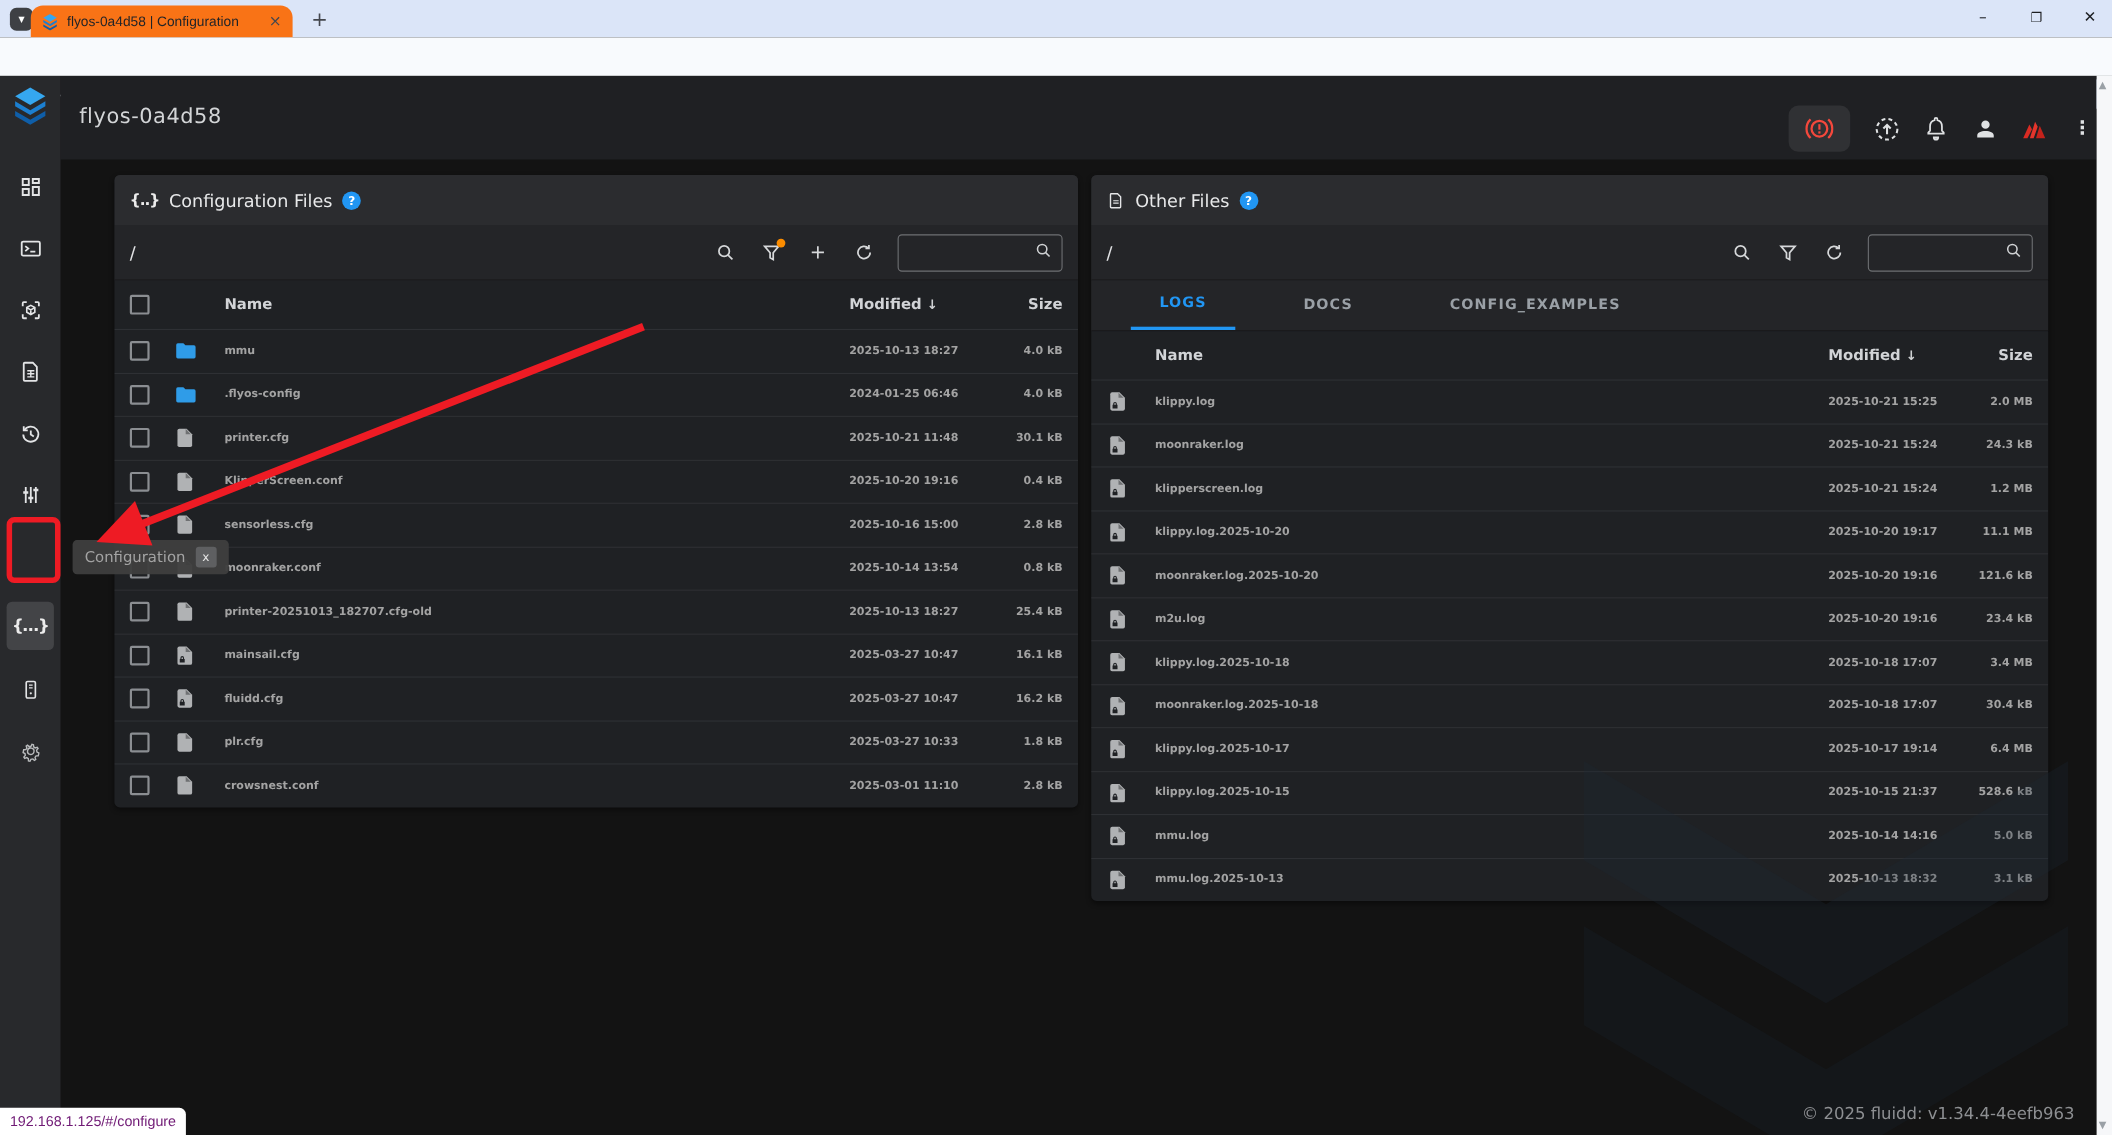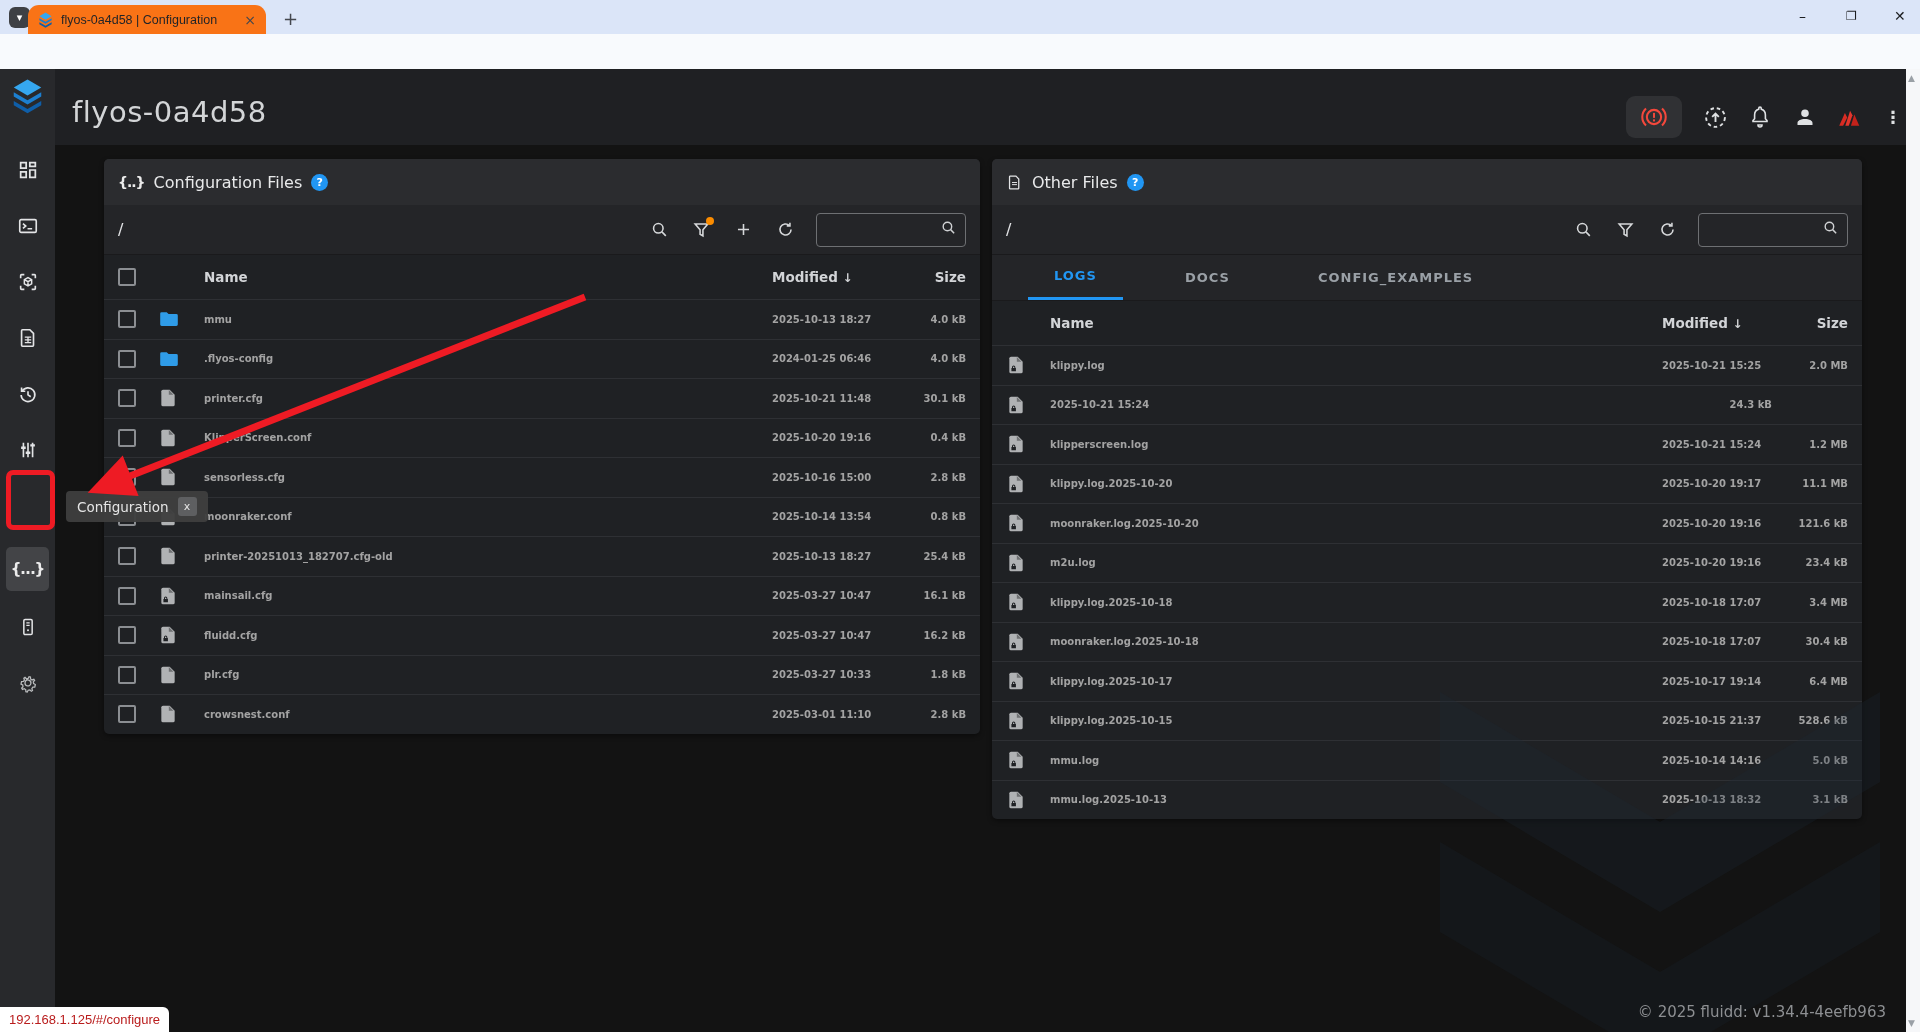--- a/index.html
+++ b/index.html
@@ -29,21 +29,21 @@
   #omnibox .url { color:#202124; font-size:13.5px; }
   #bookmark-star { position:absolute; left:1683px; top:42px; color:#5f6368; font-size:16px; }
   #profile-btn  { position:absolute; left:1737px; top:41px; color:#49546c; font-size:17px; }
   #relaunch-btn { position:absolute; left:1762px; top:38px; width:156px; height:27px; background:#d5e3fb;
     border-radius:14px; display:flex; align-items:center; justify-content:center; gap:8px;
     font-family:"Liberation Sans",sans-serif; font-size:13px; color:#1f2633; }
   #relaunch-btn .kebab { color:#1f2633; font-size:12px; letter-spacing:0; }
 
   
   #app-header { position:absolute; left:55px; top:69px; width:1851px; height:76px; background:#1f2023; }
-  #page-title { position:absolute; left:72px; top:95px; font-size:29px; font-weight:400; color:#d3d5d7; letter-spacing:.5px; }
+  #page-title { position:absolute; left:72px; top:95px; font-size:19px; font-weight:400; color:#d3d5d7; letter-spacing:.5px; }
   .hdr-ic { position:absolute; top:102px; width:30px; height:30px; display:flex; align-items:center; justify-content:center; }
   #estop-btn { position:absolute; left:1626px; top:96px; width:56px; height:42px; background:#303134; border-radius:9px;
     display:flex; align-items:center; justify-content:center; }
   .kebab-dots { color:#dfe1e3; font-size:17px; letter-spacing:0; font-weight:bold; }
 
   
   #sidebar { position:absolute; left:0; top:69px; width:55px; height:963px; background:#28292c; }
   .side-item { position:absolute; left:6px; width:43px; height:44px; display:flex; align-items:center; justify-content:center; }
   .side-item.active { background:#434447; border-radius:5px; }
   .braces { color:#ececec; font-size:15px; font-weight:bold; letter-spacing:-1px; }
@@ -81,29 +81,29 @@
   .cell-size { text-align:right; }
   .cbx { width:18px; height:18px; border:2px solid #8b8e92; border-radius:2px; }
   .ficon { width:22px; height:22px; position:relative; }
   .ficon svg { position:absolute; left:0; top:0; }
   .sort-arrow { font-size:12px; color:#cfd1d3; }
 
   
   #red-box { position:absolute; left:6px; top:470px; width:49px; height:60px; border:5px solid #ee1b24; border-radius:7px; z-index:55; }
   #config-tooltip { position:absolute; left:66px; top:491px; height:31px; background:rgba(62,62,62,.96); border-radius:4px;
     display:flex; align-items:center; padding:0 11px; gap:9px; z-index:50; }
-  #config-tooltip .tip-text { color:#e5e5e5; font-size:13.5px; }
+  #config-tooltip .tip-text { color:#a3a3a3; font-size:13.5px; }
   #config-tooltip .key-badge { width:19px; height:19px; background:#5e5f61; border-radius:3px; color:#e6e6e6;
     font-size:11px; display:flex; align-items:center; justify-content:center; }
   #annotation-arrow { position:absolute; left:0; top:0; z-index:60; pointer-events:none; }
 
   
   #app-footer { position:absolute; right:34px; top:1003px; color:#8d8f92; font-size:15px; }
   #status-bubble { position:absolute; left:0; top:1007px; height:25px; background:#ffffff; border-radius:0 6px 0 0;
-    display:flex; align-items:center; padding:0 9px; font-family:"Liberation Sans",sans-serif; font-size:13px; color:#b91c1c; }
+    display:flex; align-items:center; padding:0 9px; font-family:"Liberation Sans",sans-serif; font-size:13px; color:#701a75; }
   #page-scrollbar { position:absolute; right:0; top:69px; width:14px; height:963px; background:#f6f7f9; }
   #page-scrollbar .sb-up, #page-scrollbar .sb-down { position:absolute; left:2px; color:#9aa0a6; font-size:9px; }
   #page-scrollbar .sb-up { top:4px; } #page-scrollbar .sb-down { bottom:4px; }
 
   #watermark { position:absolute; right:0; bottom:0; opacity:.5; }
 </style>
 </head>
 <body>
 
 <div id="titlebar">
@@ -527,20 +527,21 @@
     <span class="ficon">
       <span>
         <svg width="20" height="22" viewBox="0 0 24 24">
               <path d="M6 2a2 2 0 0 0-2 2v16a2 2 0 0 0 2 2h12a2 2 0 0 0 2-2V8l-6-6H6z" fill="#b0b2b4"></path>
               <path d="M13 2.5V8h5.5z" fill="#6f7173"></path>
               <path d="M7.2 15.6v-1.1a2 2 0 0 1 4 0v1.1h.7v4H6.5v-4zm1.2 0h1.6v-1.1a.8.8 0 0 0-1.6 0z" fill="#1f2124"></path>
             </svg>
       </span>
       
     </span>
+    <span>moonraker.log</span>
     <span>2025-10-21 15:24</span>
     <span class="cell-size">24.3 kB</span>
   </div>
 
   <div class="trow grid-oth">
     <span class="ficon">
       <span>
         <svg width="20" height="22" viewBox="0 0 24 24">
               <path d="M6 2a2 2 0 0 0-2 2v16a2 2 0 0 0 2 2h12a2 2 0 0 0 2-2V8l-6-6H6z" fill="#b0b2b4"></path>
               <path d="M13 2.5V8h5.5z" fill="#6f7173"></path>

